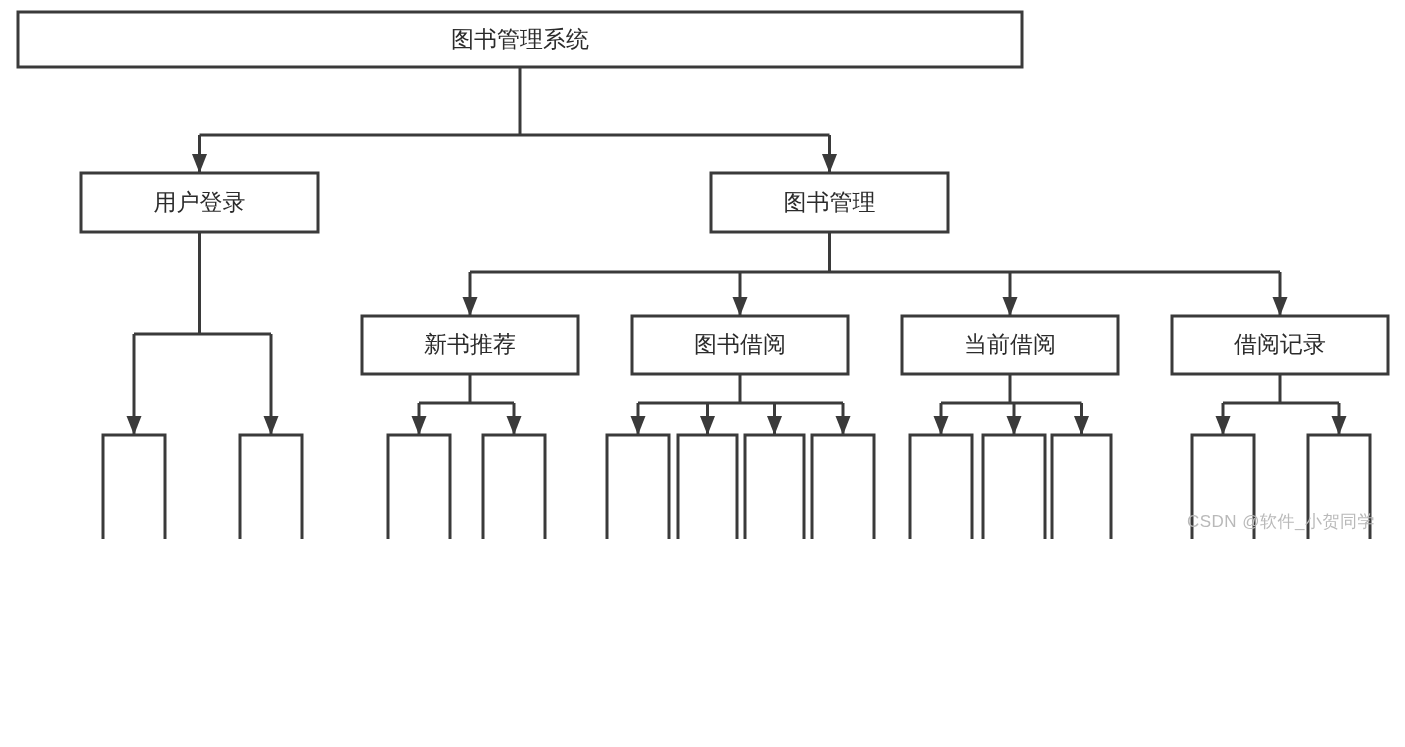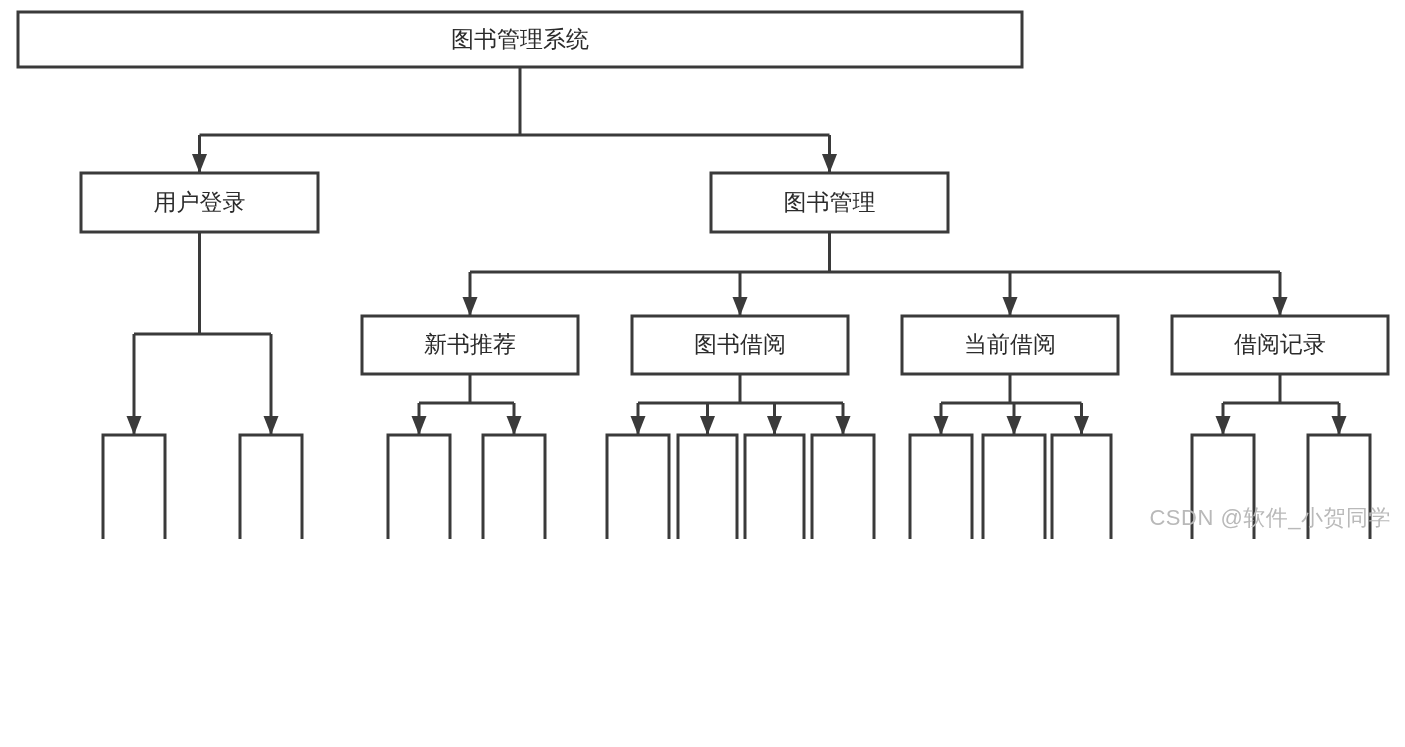--- a/index.html
+++ b/index.html
@@ -58,24 +58,24 @@
     color: #2b2b2b;
     letter-spacing: 1px;
     display: flex;
     align-items: flex-start;
     justify-content: center;
     white-space: nowrap;
     pointer-events: none;
   }
   .watermark {
     position: absolute;
-    right: 14px;
+    right: 30px;
     bottom: 6px;
     font-family: "Liberation Sans", "DejaVu Sans", sans-serif;
-    font-size: 22px;
+    font-size: 17px;
     color: #b9b9b9;
     letter-spacing: 0.5px;
     white-space: nowrap;
     user-select: none;
   }
 </style>
 </head>
 <body>
 
 <div id="diagram-root">

